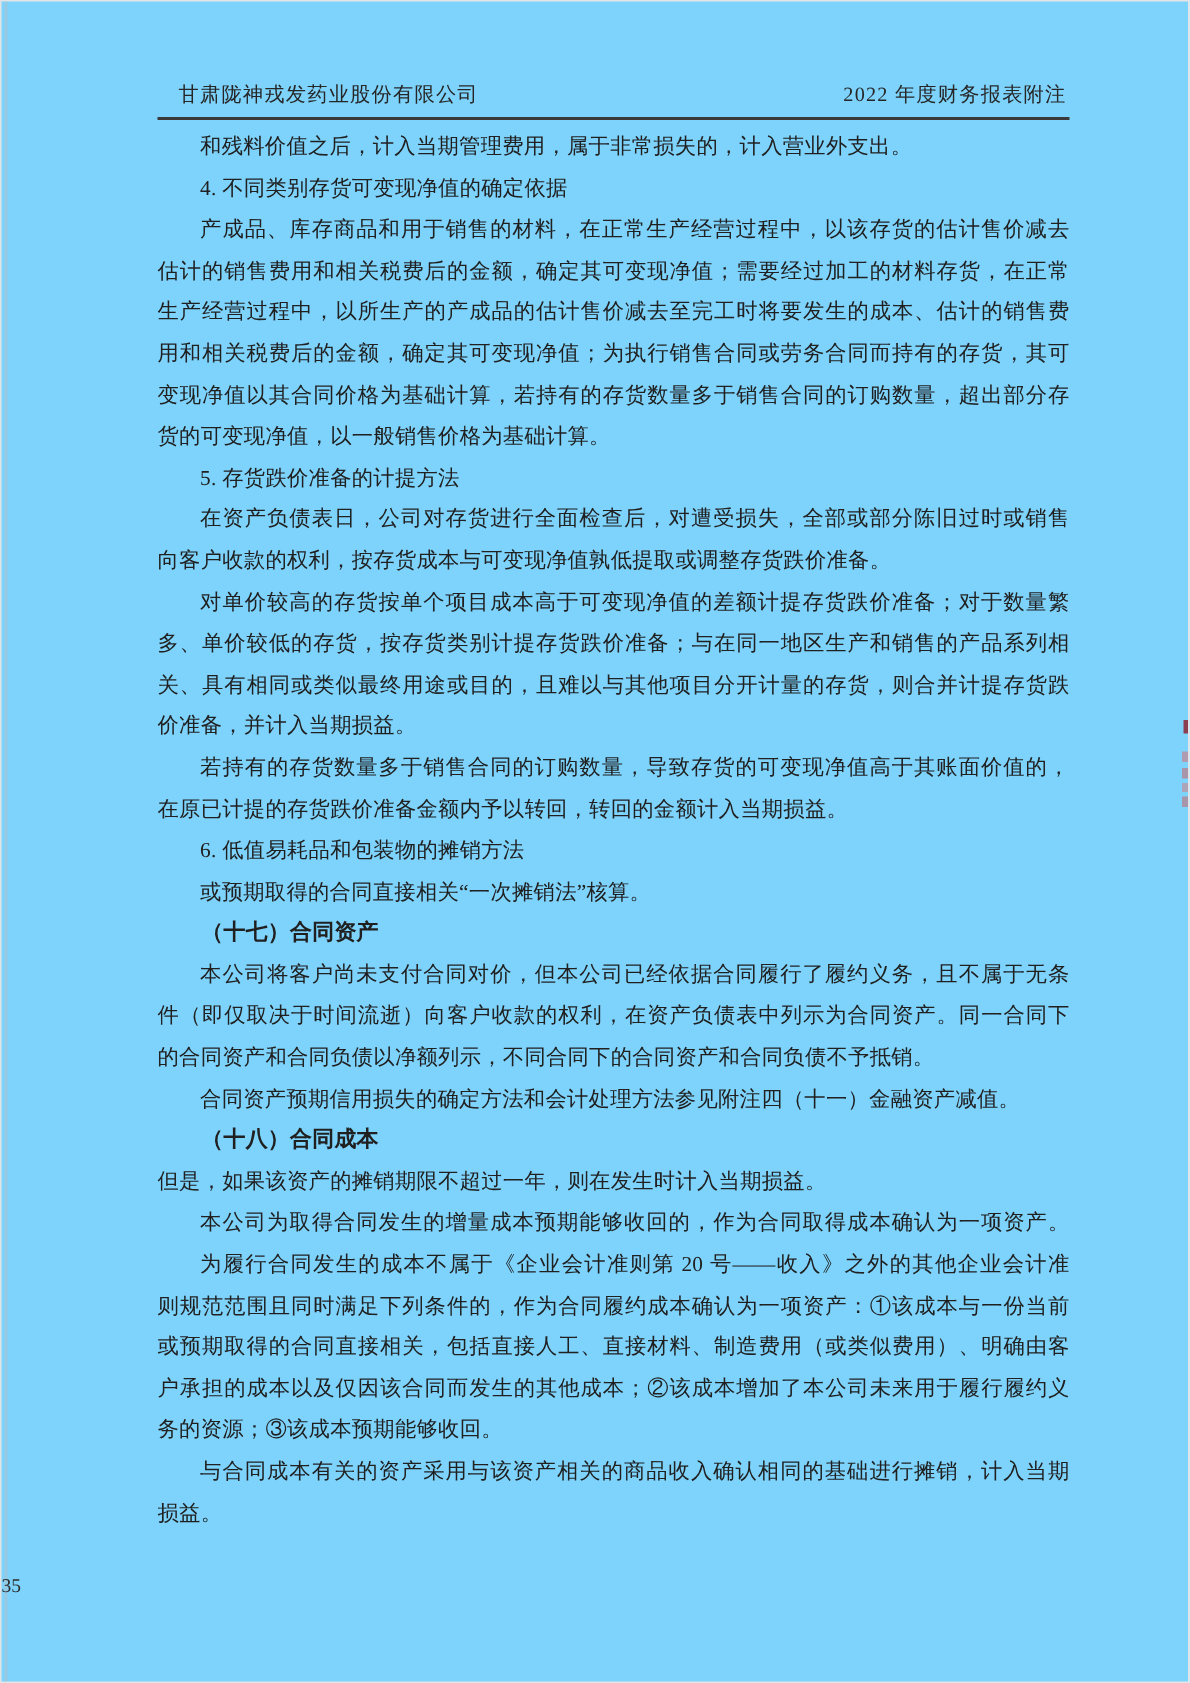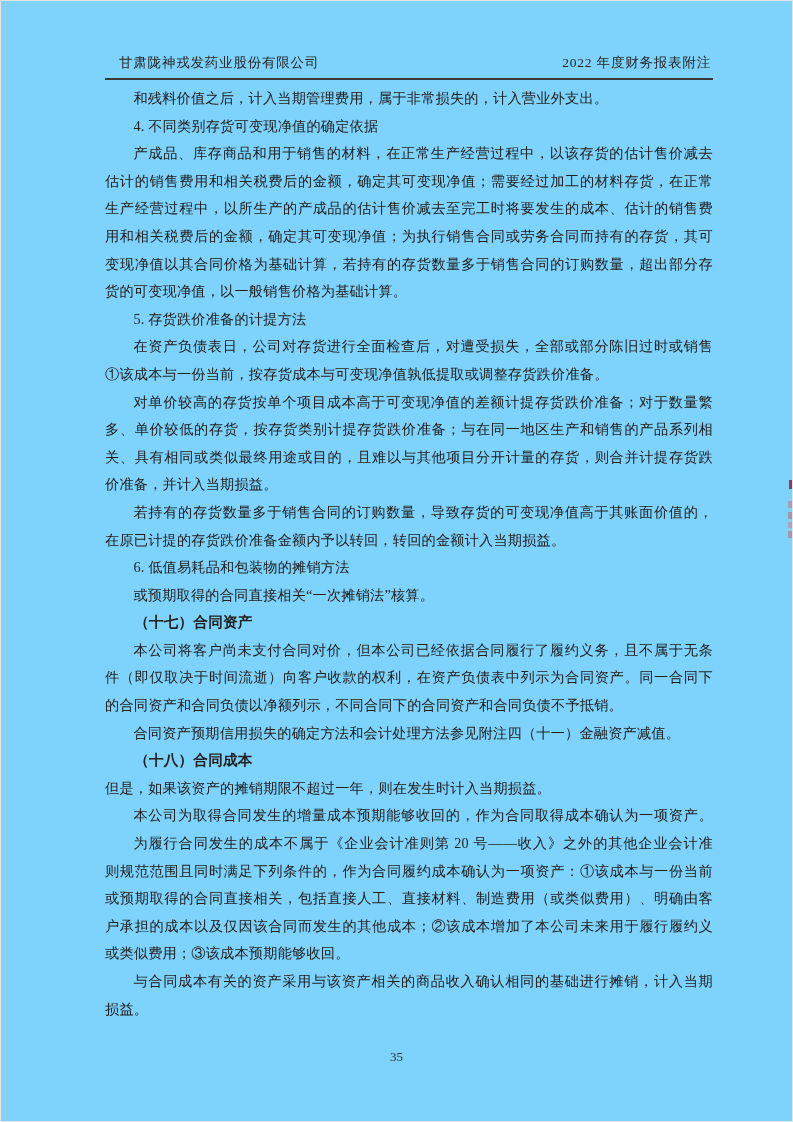--- a/index.html
+++ b/index.html
@@ -53,21 +53,20 @@
     white-space: normal;
     text-align: justify;
     text-align-last: justify;
   }
   .line.indent { text-indent: 2em; }
   .line.bold { font-weight: 700; font-size: 14.6px; }
   .page-number {
     position: absolute;
     left: 0; top: 1048px;
     width: 100%;
-    text-align: center;
     font-size: 13px;
     color: #2c2c2c;
   }
   .red-mark { position: absolute; }
 </style>
 </head>
 <body>
 
 <div class="page">
   <div class="scan-edge"></div>
@@ -81,42 +80,42 @@
       <div class="line indent">和残料价值之后，计入当期管理费用，属于非常损失的，计入营业外支出。</div>
       <div class="line indent">4. 不同类别存货可变现净值的确定依据</div>
       <div class="line indent just">产成品、库存商品和用于销售的材料，在正常生产经营过程中，以该存货的估计售价减去</div>
       <div class="line just">估计的销售费用和相关税费后的金额，确定其可变现净值；需要经过加工的材料存货，在正常</div>
       <div class="line just">生产经营过程中，以所生产的产成品的估计售价减去至完工时将要发生的成本、估计的销售费</div>
       <div class="line just">用和相关税费后的金额，确定其可变现净值；为执行销售合同或劳务合同而持有的存货，其可</div>
       <div class="line just">变现净值以其合同价格为基础计算，若持有的存货数量多于销售合同的订购数量，超出部分存</div>
       <div class="line">货的可变现净值，以一般销售价格为基础计算。</div>
       <div class="line indent">5. 存货跌价准备的计提方法</div>
       <div class="line indent just">在资产负债表日，公司对存货进行全面检查后，对遭受损失，全部或部分陈旧过时或销售</div>
-      <div class="line">①该成本与一份当前，按存货成本与可变现净值孰低提取或调整存货跌价准备。</div>
+      <div class="line">向客户收款的权利，按存货成本与可变现净值孰低提取或调整存货跌价准备。</div>
       <div class="line indent just">对单价较高的存货按单个项目成本高于可变现净值的差额计提存货跌价准备；对于数量繁</div>
       <div class="line just">多、单价较低的存货，按存货类别计提存货跌价准备；与在同一地区生产和销售的产品系列相</div>
       <div class="line just">关、具有相同或类似最终用途或目的，且难以与其他项目分开计量的存货，则合并计提存货跌</div>
       <div class="line">价准备，并计入当期损益。</div>
       <div class="line indent just">若持有的存货数量多于销售合同的订购数量，导致存货的可变现净值高于其账面价值的，</div>
       <div class="line">在原已计提的存货跌价准备金额内予以转回，转回的金额计入当期损益。</div>
       <div class="line indent">6. 低值易耗品和包装物的摊销方法</div>
       <div class="line indent">或预期取得的合同直接相关“一次摊销法”核算。</div>
       <div class="line indent bold">（十七）合同资产</div>
       <div class="line indent just">本公司将客户尚未支付合同对价，但本公司已经依据合同履行了履约义务，且不属于无条</div>
       <div class="line just">件（即仅取决于时间流逝）向客户收款的权利，在资产负债表中列示为合同资产。同一合同下</div>
       <div class="line">的合同资产和合同负债以净额列示，不同合同下的合同资产和合同负债不予抵销。</div>
       <div class="line indent">合同资产预期信用损失的确定方法和会计处理方法参见附注四（十一）金融资产减值。</div>
       <div class="line indent bold">（十八）合同成本</div>
       <div class="line">但是，如果该资产的摊销期限不超过一年，则在发生时计入当期损益。</div>
       <div class="line indent just">本公司为取得合同发生的增量成本预期能够收回的，作为合同取得成本确认为一项资产。</div>
       <div class="line indent just">为履行合同发生的成本不属于《企业会计准则第 20 号——收入》之外的其他企业会计准</div>
       <div class="line just">则规范范围且同时满足下列条件的，作为合同履约成本确认为一项资产：①该成本与一份当前</div>
       <div class="line just">或预期取得的合同直接相关，包括直接人工、直接材料、制造费用（或类似费用）、明确由客</div>
       <div class="line just">户承担的成本以及仅因该合同而发生的其他成本；②该成本增加了本公司未来用于履行履约义</div>
-      <div class="line">或类似费用；③该成本预期能够收回。</div>
+      <div class="line">务的资源；③该成本预期能够收回。</div>
       <div class="line indent just">与合同成本有关的资产采用与该资产相关的商品收入确认相同的基础进行摊销，计入当期</div>
       <div class="line">损益。</div>
     </div>
 
   <div class="page-number">35</div>
 <div class="red-mark" style="left: 788px; top: 479px; width: 5px; height: 9px; background: rgb(142, 47, 64); opacity: 0.9;"></div>
     <div class="red-mark" style="left: 787px; top: 500px; width: 4px; height: 7px; background: rgb(192, 138, 151); opacity: 0.75;"></div>
     <div class="red-mark" style="left: 787px; top: 511px; width: 4px; height: 7px; background: rgb(185, 127, 142); opacity: 0.75;"></div>
     <div class="red-mark" style="left: 787px; top: 521px; width: 4px; height: 6px; background: rgb(193, 144, 156); opacity: 0.7;"></div>
     <div class="red-mark" style="left: 787px; top: 530px; width: 4px; height: 7px; background: rgb(184, 128, 143); opacity: 0.75;"></div>

